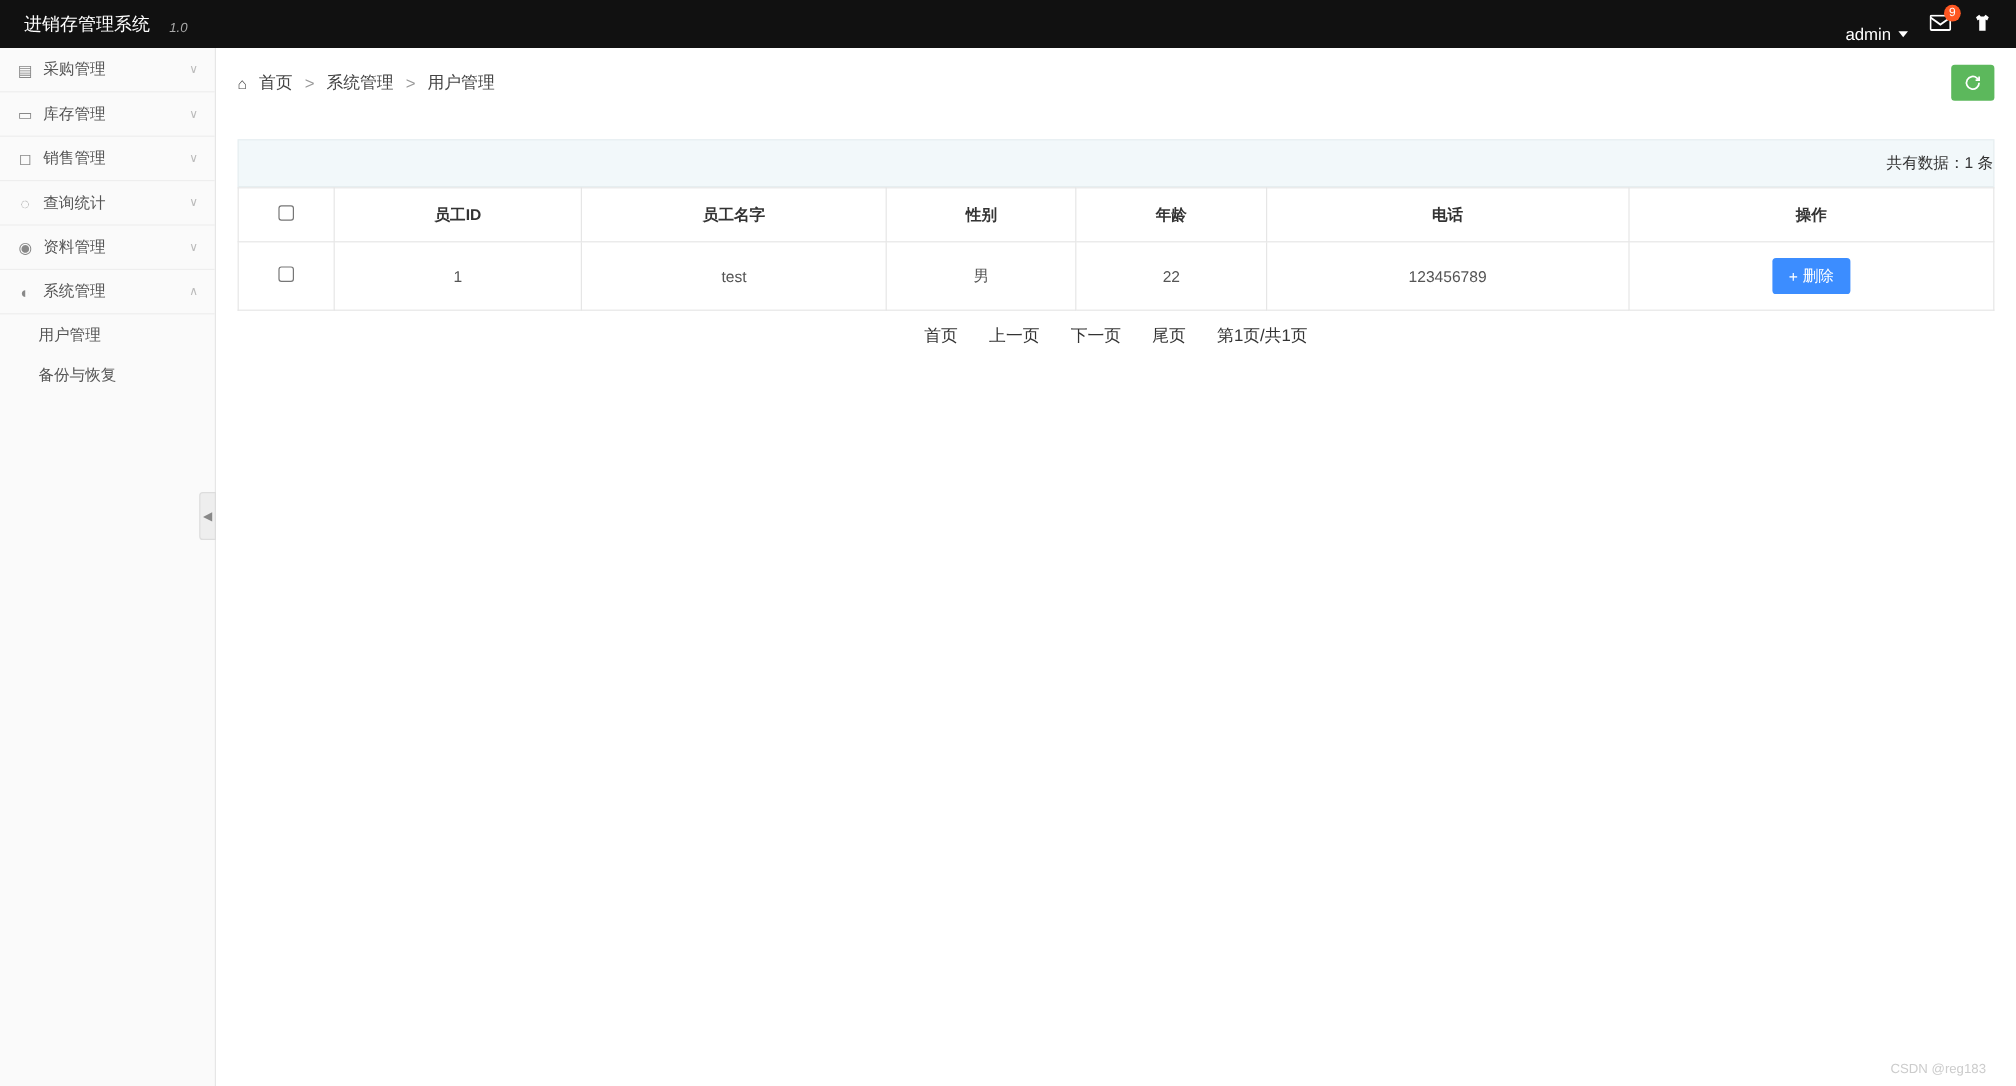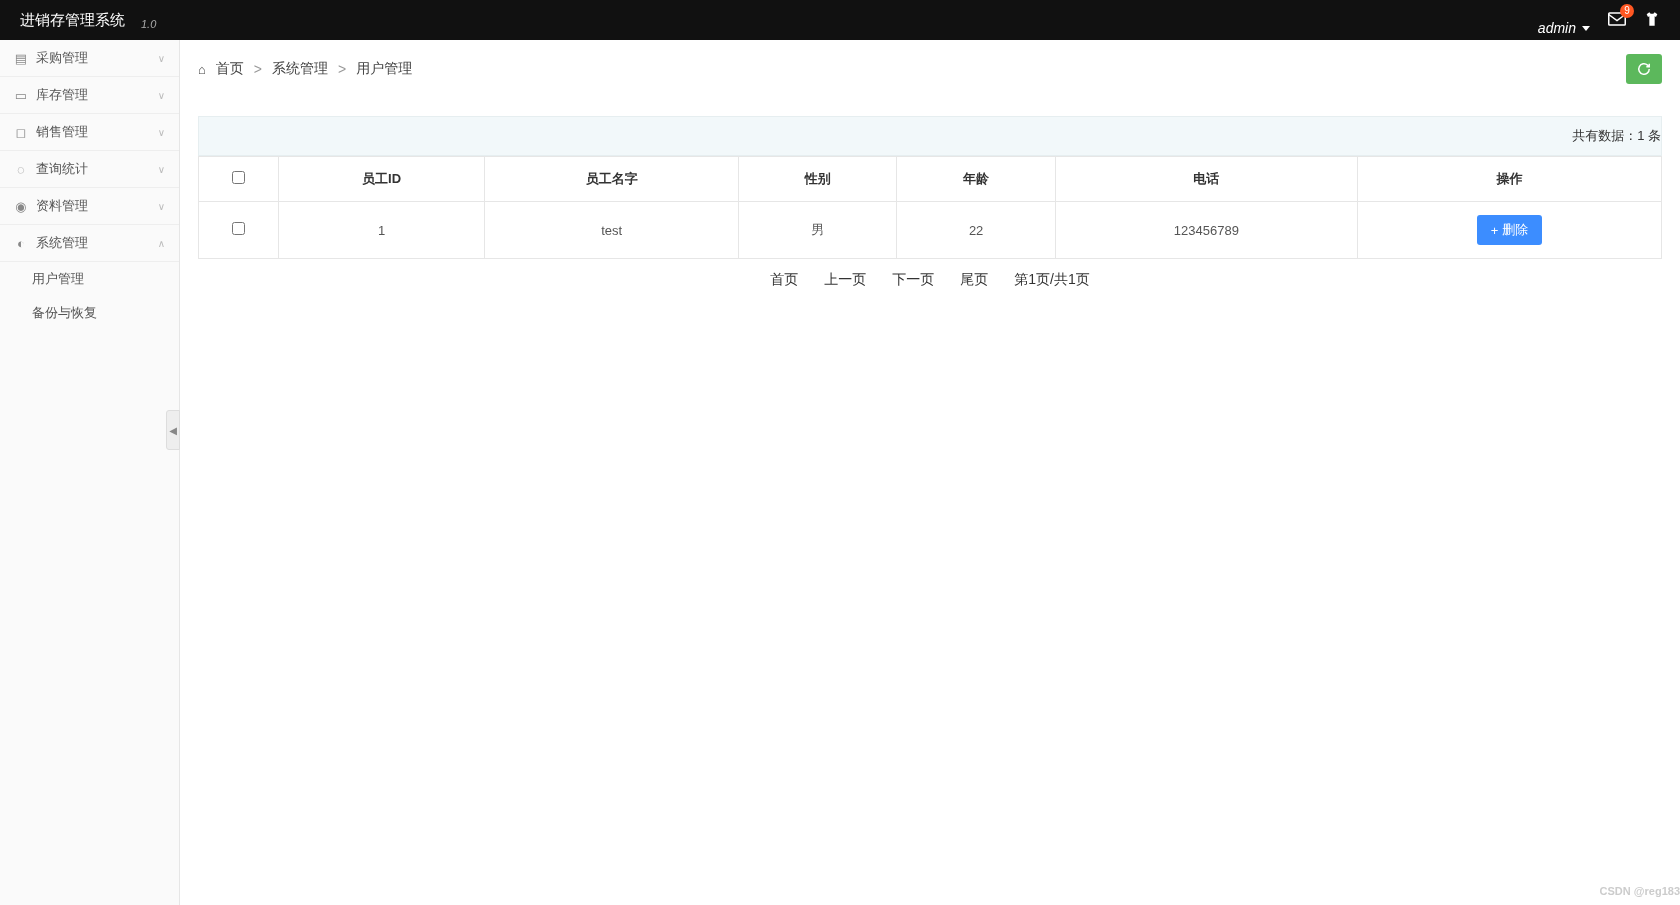--- a/index.html
+++ b/index.html
@@ -3,21 +3,21 @@
   <meta charset="utf-8">
   <style>
     * { margin: 0; padding: 0; box-sizing: border-box; }
     body { font-family: -apple-system, "Microsoft YaHei", "PingFang SC", sans-serif; font-size: 13px; color: #333; background: #fff; }
     
     .header { height: 40px; background: #111; color: #fff; display: flex; align-items: center; padding: 0 20px; justify-content: space-between; }
     .header-left { display: flex; align-items: flex-end; gap: 16px; }
     .app-title { font-size: 15px; }
     .app-version { font-size: 11px; color: #aaa; font-style: italic; }
     .header-right { display: flex; align-items: center; gap: 18px; }
-    .user-dropdown { display: flex; align-items: center; gap: 6px; cursor: pointer; font-style: italic; font-size: 14px; margin-top: 16px; }
+    .user-dropdown { display: flex; align-items: center; gap: 6px; cursor: pointer; font-size: 14px; margin-top: 16px; }
     .chevron-down { width: 0; height: 0; border-left: 4px solid transparent; border-right: 4px solid transparent; border-top: 5px solid #fff; }
     .mail-icon { position: relative; cursor: pointer; }
     .mail-svg { width: 18px; height: 14px; }
     .badge { position: absolute; top: -8px; right: -8px; background: #ff5722; color: #fff; border-radius: 8px; min-width: 14px; height: 14px; font-size: 10px; display: flex; align-items: center; justify-content: center; padding: 0 3px; }
     .shirt-icon { cursor: pointer; }
     
     .main { display: flex; height: calc(100vh - 40px); }
     
     .sidebar { width: 180px; background: #fafafa; border-right: 1px solid #e6e6e6; position: relative; }
     .menu-item { display: flex; align-items: center; justify-content: space-between; padding: 9px 14px; cursor: pointer; color: #555; border-bottom: 1px solid #eee; }
@@ -40,21 +40,21 @@
     th, td { border: 1px solid #e6e6e6; padding: 13px 8px; text-align: center; font-size: 13px; }
     th { font-weight: bold; background: #fff; }
     td { color: #555; }
     .checkbox-cell { width: 80px; }
     .check { width: 13px; height: 13px; }
     .delete-btn { background: #3c8dff; color: #fff; border: none; padding: 6px 14px; border-radius: 3px; cursor: pointer; font-size: 13px; display: inline-flex; align-items: center; gap: 4px; }
     
     .pagination { display: flex; justify-content: center; gap: 26px; padding: 12px 0; font-size: 14px; color: #333; }
     .page-link { cursor: pointer; }
     
-    .watermark { position: fixed; bottom: 8px; right: 0; font-size: 11px; color: #ccc; font-weight: bold; }
+    .watermark { position: fixed; bottom: 8px; right: 25px; font-size: 11px; color: #ccc; }
   </style>
 </head>
 <body>
 
 <div class="header">
   <div class="header-left">
     <span class="app-title">进销存管理系统</span>
     <span class="app-version">1.0</span>
   </div>
   <div class="header-right">

